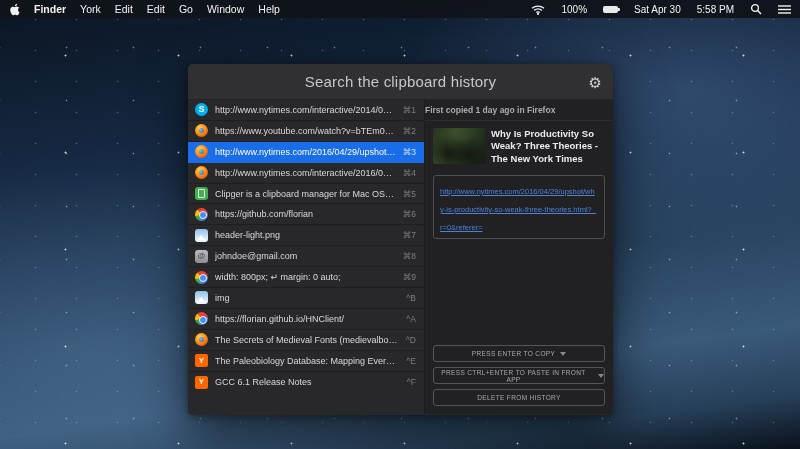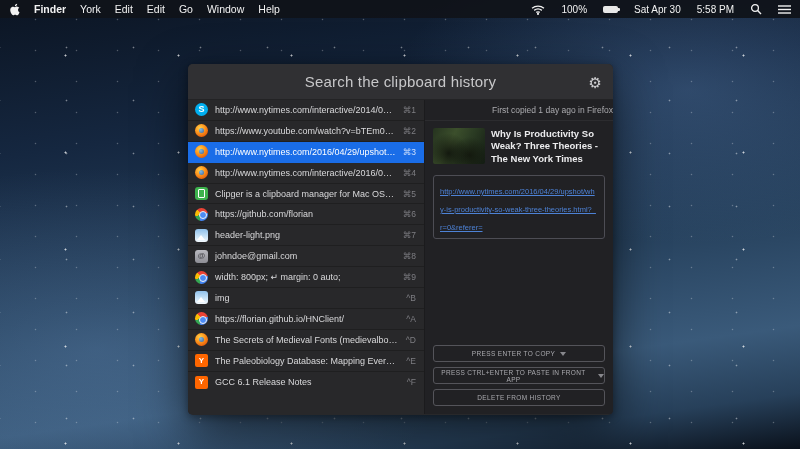--- a/index.html
+++ b/index.html
@@ -77,22 +77,22 @@
   .ic-clipger:after { content:""; width:5px; height:7px; border:1.2px solid #fff; border-radius:1px; }
   .ic-image { background:linear-gradient(180deg,#8fc0ea 0%,#c8e2f6 55%,#f4f9fd 100%); }
   .ic-image:after { content:""; position:absolute; bottom:2px; left:2px;
     border-left:4px solid transparent; border-right:4px solid transparent;
     border-bottom:5px solid #ffffff; }
   .ic-generic { background:linear-gradient(180deg,#b9b9bf,#8e8e95); color:#4a4a4f; font-size:7.5px; }
   .ic-hn { background:#ff6600; border-radius:2px; font-size:8px; }
 
   
   .preview { flex:1; background:#212124; display:flex; flex-direction:column; }
-  .copied-bar { height:21px; line-height:21px; text-align:right; font-size:8.5px;
-    color:#ababaf; border-bottom:1px solid #2c2c2f; flex:none; }
+  .copied-bar { height:21px; line-height:21px; text-align:left; font-size:8.5px;
+    color:#ababaf; border-bottom:1px solid #2c2c2f; flex:none;font-weight:bold; }
   .preview-content { padding:7px 8px 8px; display:flex; flex-direction:column; flex:1; }
   .preview-top { display:flex; gap:6px; }
   .thumb { width:52px; height:36px; flex:none; border-radius:2px;
     background:
       radial-gradient(circle at 30% 70%, rgba(10,12,8,0.8) 0%, transparent 45%),
       radial-gradient(circle at 70% 75%, rgba(15,18,10,0.8) 0%, transparent 40%),
       linear-gradient(115deg, #25331f 0%, #3c4f2c 35%, #2c3d24 60%, #141d14 100%); }
   .pv-text { flex:1; min-width:0; }
   .pv-title { font-size:9.5px; font-weight:bold; color:#ececee; line-height:1.3; }
   .pv-desc { margin-top:4px; font-size:8.5px; color:#96969b; line-height:1.4; }

